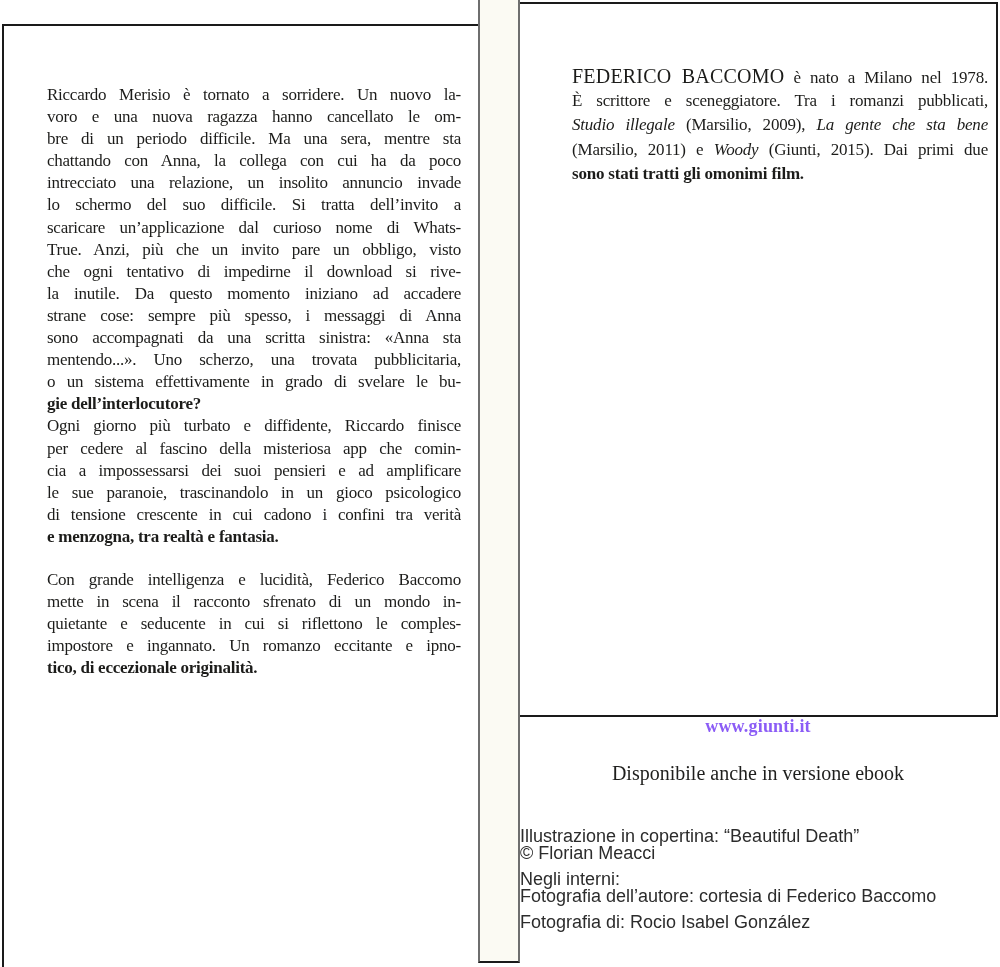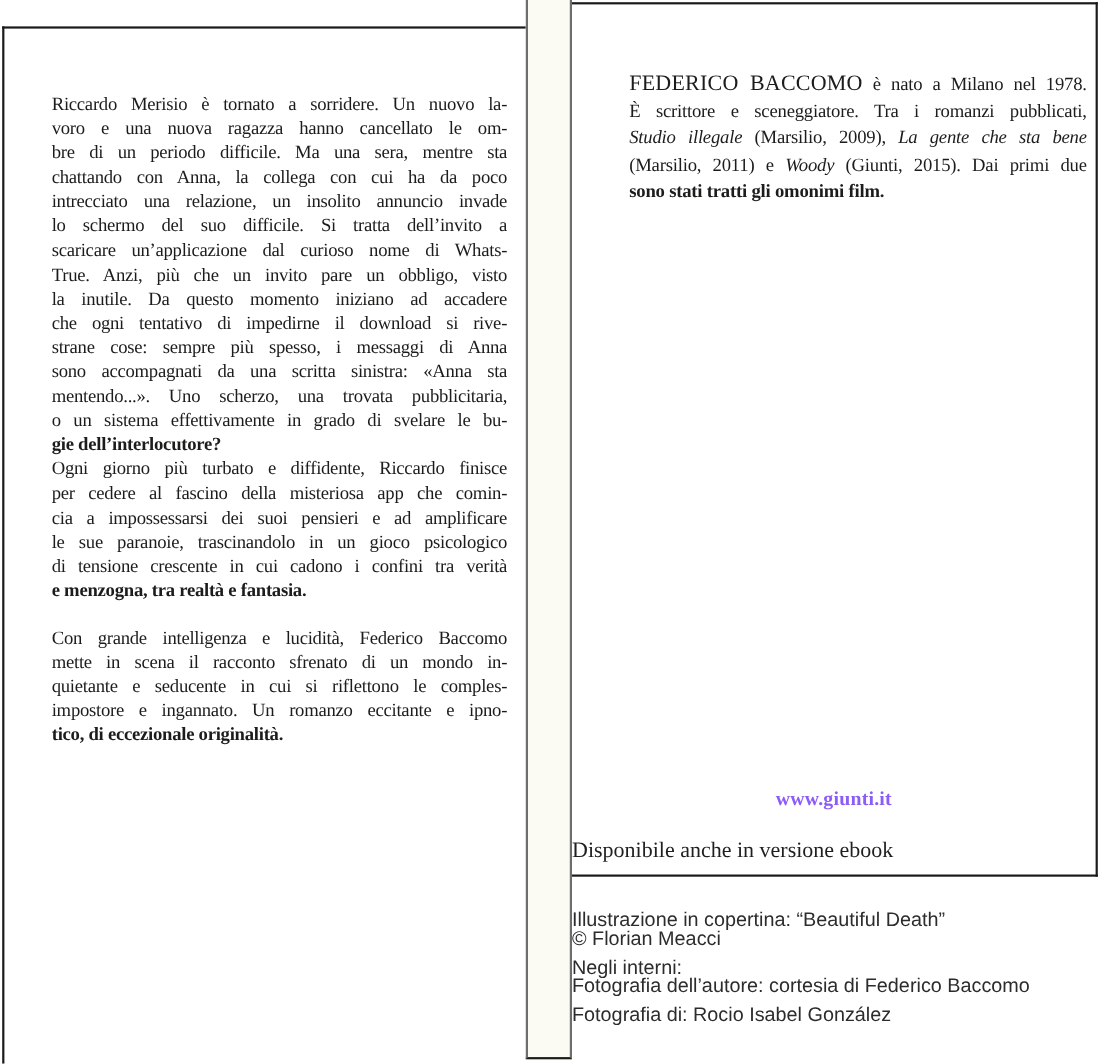--- a/index.html
+++ b/index.html
@@ -12,21 +12,21 @@
   .page-left{
     left:2px;top:4px;width:476px;height:959px;
     border-left:2px solid #1a1a1a;border-top:2px solid #1a1a1a;border-bottom:2px solid #1a1a1a;margin-top:20px;
   }
   .gutter{
     position:absolute;left:478px;top:0;width:42px;height:963px;box-sizing:border-box;
     background:#fbfaf3;
     border-left:2px solid #6e6e6e;border-right:2px solid #6e6e6e;border-bottom:2px solid #1a1a1a;
   }
   .page-right{
-    left:520px;top:2px;width:478px;height:795px;
+    left:520px;top:2px;width:478px;height:715px;
     border-top:2px solid #1a1a1a;border-right:2px solid #1a1a1a;border-bottom:2px solid #1a1a1a;
   }
   
   .desc{
     position:absolute;left:43px;top:58px;width:414px;
     font-size:17px;line-height:22.1px;letter-spacing:-0.25px;color:#1c1c1a;
   }
   .para.gap{margin-top:21px;}
   .line{
     height:22.1px;overflow:hidden;white-space:normal;
@@ -39,21 +39,21 @@
     font-size:17px;line-height:24.6px;letter-spacing:-0.2px;color:#1c1c1a;
   }
   .bio .line{height:24.6px;}
   .caps{font-size:20px;letter-spacing:0.2px;}
   
   .site{
     position:absolute;left:0;top:712px;width:100%;text-align:center;
     font-size:18px;font-weight:bold;letter-spacing:0.2px;color:#8b5cf6;
   }
   .ebook{
-    position:absolute;left:0;top:758px;width:100%;
+    position:absolute;left:0;top:758px;width:100%;text-align:center;
     font-size:20px;color:#1f1f1d;
   }
   .credits{
     position:absolute;left:0;top:824px;width:100%;text-align:left;
     font-family:Liberation Sans, sans-serif;font-size:18px;line-height:16.5px;color:#2c2c2c;
   }
   .credit-group{margin-bottom:10px;}
 </style>
 </head>
 <body>
@@ -64,22 +64,22 @@
     <div class="desc" id="left-text">
         <div class="para">
           <div class="line"><span>Riccardo Merisio è tornato a sorridere. Un nuovo la-</span></div>
           <div class="line"><span>voro e una nuova ragazza hanno cancellato le om-</span></div>
           <div class="line"><span>bre di un periodo difficile. Ma una sera, mentre sta</span></div>
           <div class="line"><span>chattando con Anna, la collega con cui ha da poco</span></div>
           <div class="line"><span>intrecciato una relazione, un insolito annuncio invade</span></div>
           <div class="line"><span>lo schermo del suo difficile. Si tratta dell’invito a</span></div>
           <div class="line"><span>scaricare un’applicazione dal curioso nome di Whats-</span></div>
           <div class="line"><span>True. Anzi, più che un invito pare un obbligo, visto</span></div>
+          <div class="line"><span>che ogni tentativo di impedirne il download si rive-</span></div>
           <div class="line"><span>la inutile. Da questo momento iniziano ad accadere</span></div>
-          <div class="line"><span>che ogni tentativo di impedirne il download si rive-</span></div>
           <div class="line"><span>strane cose: sempre più spesso, i messaggi di Anna</span></div>
           <div class="line"><span>sono accompagnati da una scritta sinistra: «Anna sta</span></div>
           <div class="line"><span>mentendo...». Uno scherzo, una trovata pubblicitaria,</span></div>
           <div class="line"><span>o un sistema effettivamente in grado di svelare le bu-</span></div>
           <div class="line last"><span>gie dell’interlocutore?</span></div>
         </div>
         <div class="para">
           <div class="line"><span>Ogni giorno più turbato e diffidente, Riccardo finisce</span></div>
           <div class="line"><span>per cedere al fascino della misteriosa app che comin-</span></div>
           <div class="line"><span>cia a impossessarsi dei suoi pensieri e ad amplificare</span></div>

